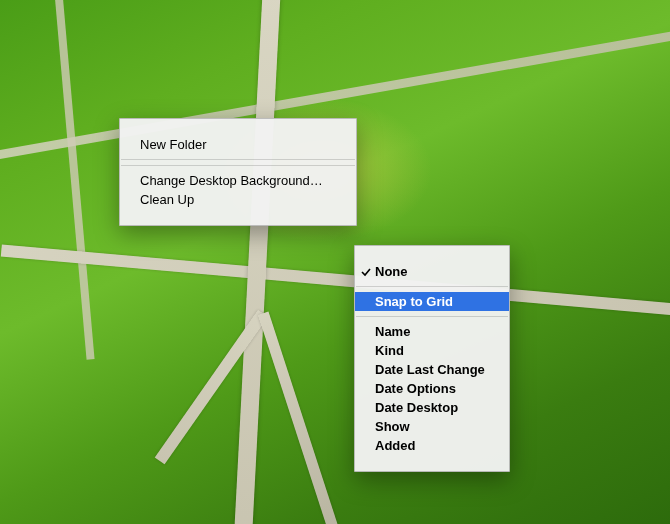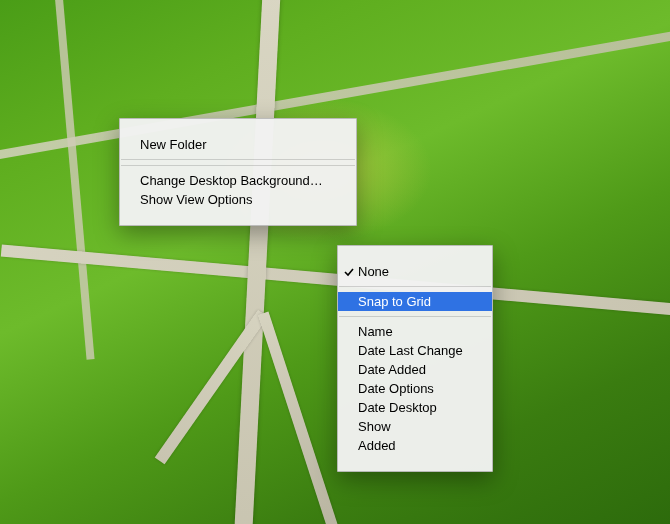--- a/index.html
+++ b/index.html
@@ -134,21 +134,21 @@
     bottom: 0;
     width: 12px;
     display: flex;
     align-items: center;
     justify-content: center;
   }
   .checkmark svg { width: 10px; height: 10px; }
   .checkmark path { stroke: #000; stroke-width: 1.6; fill: none; }
 
   #context-menu { left: 119px; top: 118px; width: 236px; }
-  #sort-submenu { left: 337px; top: 245px; width: 154px; }
+  #sort-submenu { left: 354px; top: 245px; width: 154px; font-weight: bold; }
 </style>
 </head>
 <body>
 
 <div class="desktop">
   <div class="road-h2"></div>
   <div class="road-d1"></div>
   <div class="road-h1"></div>
   <div class="road-main"></div>
   <div class="road-branch"></div>
@@ -157,21 +157,21 @@
   <div id="context-menu" class="menu">
     <div class="menu-item">
       <span>New Folder</span>
     </div>
     <div class="menu-sep"></div>
     <div class="menu-sep"></div>
     <div class="menu-item">
       <span>Change Desktop Background…</span>
     </div>
     <div class="menu-item">
-      <span>Show View Options</span>
+      <span>Clean Up</span>
     </div>
   </div>
 
   <div id="sort-submenu" class="menu">
     <div class="menu-item">
       <span class="checkmark">
         <svg viewBox="0 0 10 10">
             <path d="M1 5 L4 8 L9 2"></path>
           </svg>
       </span>
@@ -179,26 +179,26 @@
     </div>
     <div class="menu-sep"></div>
     <div class="menu-item highlight">
       <span>Snap to Grid</span>
     </div>
     <div class="menu-sep"></div>
     <div class="menu-item">
       <span>Name</span>
     </div>
     <div class="menu-item">
+      <span>Kind</span>
+    </div>
+    <div class="menu-item">
       <span>Date Last Change</span>
     </div>
     <div class="menu-item">
-      <span>Date Added</span>
-    </div>
-    <div class="menu-item">
       <span>Date Options</span>
     </div>
     <div class="menu-item">
       <span>Date Desktop</span>
     </div>
     <div class="menu-item">
       <span>Show</span>
     </div>
     <div class="menu-item">
       <span>Added</span>

